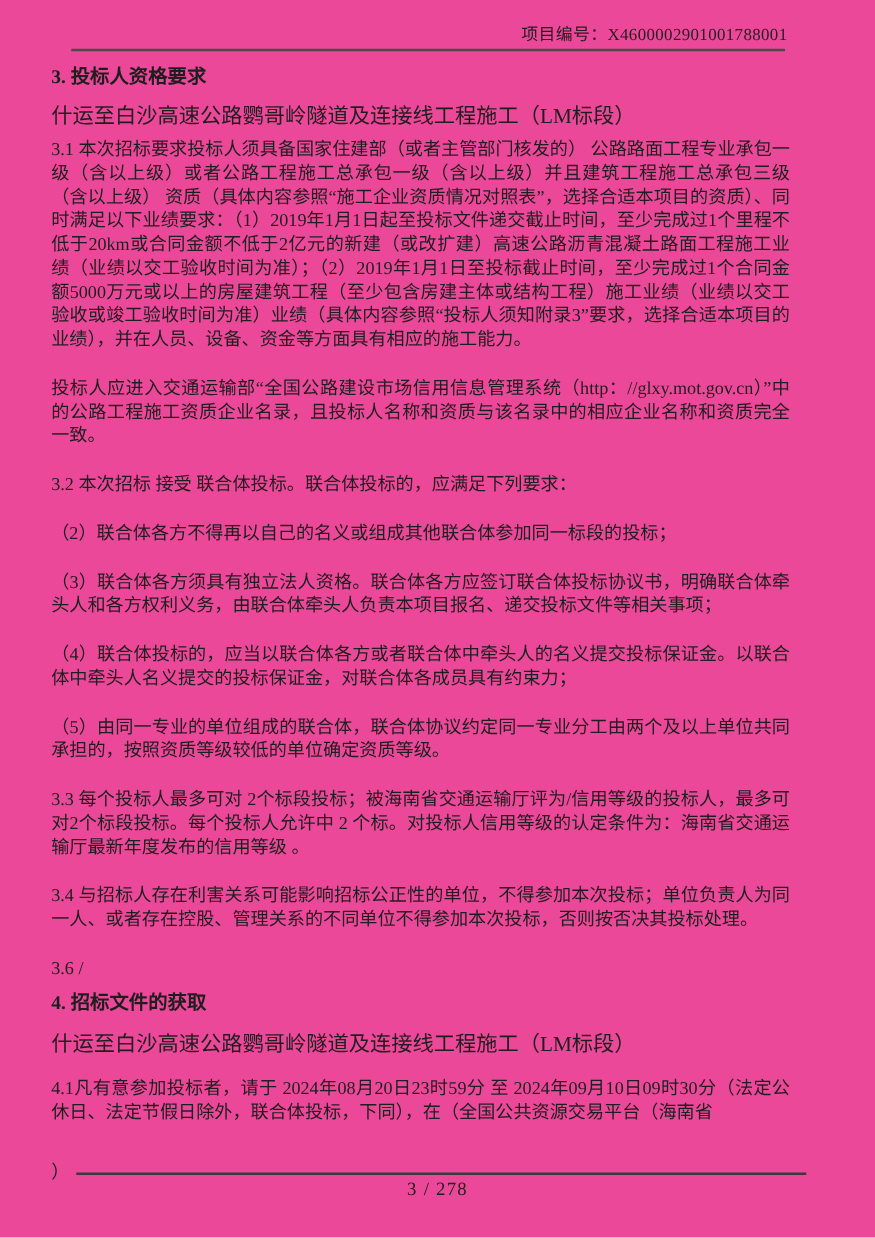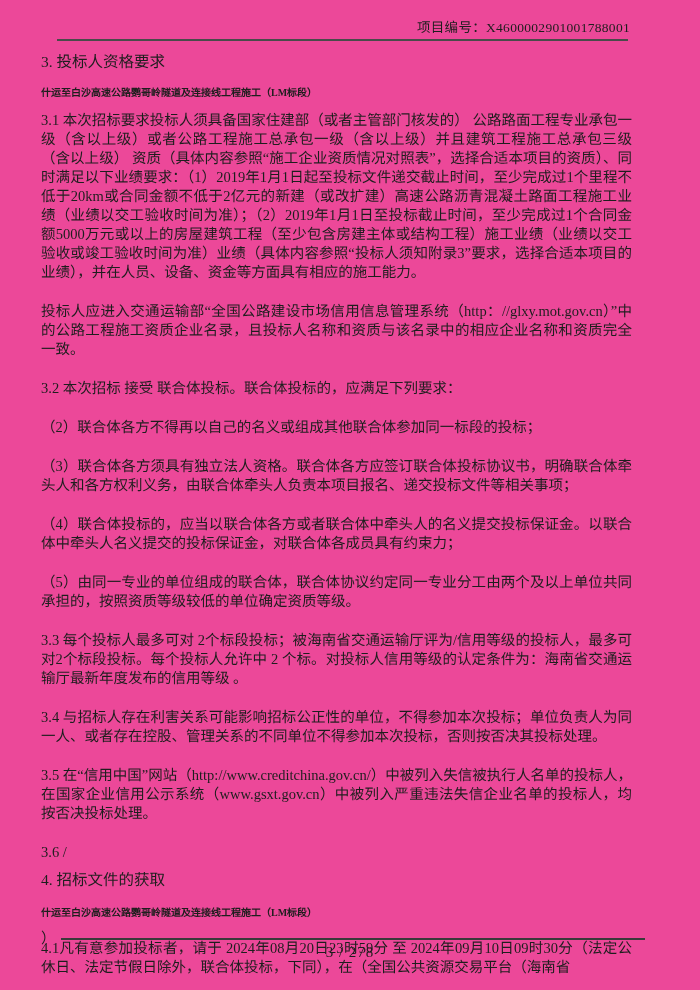--- a/index.html
+++ b/index.html
@@ -23,27 +23,27 @@
     letter-spacing: 0.3px;
     padding-right: 2px;
   }
   .hdr-rule {
     height: 2px;
     background: #4a4a4a;
     margin: 3px 4px 0 16px;
   }
   .h-sec {
     font-size: 15.5px;
-    font-weight: normal;
+    font-weight: bold;
     line-height: 19px;
     margin-top: 11px;
   }
   .h-sub {
-    font-size: 10px;
-    font-weight: bold;
+    font-size: 17px;
+    font-weight: normal;
     line-height: 19px;
     margin-top: 12px;
   }
   .h-sec4 { margin-top: 8px; }
   .h-sub4 { margin-top: 14px; }
   p.body-par {
     font-size: 14.5px;
     line-height: 19px;
     text-align: justify;
     margin-top: 20px;
@@ -90,21 +90,20 @@
 
   <p class="body-par first-par">3.1 本次招标要求投标人须具备国家住建部（或者主管部门核发的） 公路路面工程专业承包一级（含以上级）或者公路工程施工总承包一级（含以上级）并且建筑工程施工总承包三级（含以上级） 资质（具体内容参照“施工企业资质情况对照表”，选择合适本项目的资质）、同时满足以下业绩要求：（1）2019年1月1日起至投标文件递交截止时间，至少完成过1个里程不低于20km或合同金额不低于2亿元的新建（或改扩建）高速公路沥青混凝土路面工程施工业绩（业绩以交工验收时间为准）；（2）2019年1月1日至投标截止时间，至少完成过1个合同金额5000万元或以上的房屋建筑工程（至少包含房建主体或结构工程）施工业绩（业绩以交工验收或竣工验收时间为准）业绩（具体内容参照“投标人须知附录3”要求，选择合适本项目的业绩），并在人员、设备、资金等方面具有相应的施工能力。</p>
   <p class="body-par">投标人应进入交通运输部“全国公路建设市场信用信息管理系统（http：//glxy.mot.gov.cn）”中的公路工程施工资质企业名录，且投标人名称和资质与该名录中的相应企业名称和资质完全一致。</p>
   <p class="body-par">3.2 本次招标 接受 联合体投标。联合体投标的，应满足下列要求：</p>
   <p class="body-par">（2）联合体各方不得再以自己的名义或组成其他联合体参加同一标段的投标；</p>
   <p class="body-par">（3）联合体各方须具有独立法人资格。联合体各方应签订联合体投标协议书，明确联合体牵头人和各方权利义务，由联合体牵头人负责本项目报名、递交投标文件等相关事项；</p>
   <p class="body-par">（4）联合体投标的，应当以联合体各方或者联合体中牵头人的名义提交投标保证金。以联合体中牵头人名义提交的投标保证金，对联合体各成员具有约束力；</p>
   <p class="body-par">（5）由同一专业的单位组成的联合体，联合体协议约定同一专业分工由两个及以上单位共同承担的，按照资质等级较低的单位确定资质等级。</p>
   <p class="body-par">3.3 每个投标人最多可对 2个标段投标；被海南省交通运输厅评为/信用等级的投标人，最多可对2个标段投标。每个投标人允许中 2 个标。对投标人信用等级的认定条件为：海南省交通运输厅最新年度发布的信用等级 。</p>
   <p class="body-par">3.4 与招标人存在利害关系可能影响招标公正性的单位，不得参加本次投标；单位负责人为同一人、或者存在控股、管理关系的不同单位不得参加本次投标，否则按否决其投标处理。</p>
-  <p class="body-par">3.5 在“信用中国”网站（http://www.creditchina.gov.cn/）中被列入失信被执行人名单的投标人，在国家企业信用公示系统（www.gsxt.gov.cn）中被列入严重违法失信企业名单的投标人，均按否决投标处理。</p>
   <p class="body-par">3.6 /</p>
 
   <div class="h-sec h-sec4">4. 招标文件的获取</div>
   <div class="h-sub h-sub4">什运至白沙高速公路鹦哥岭隧道及连接线工程施工（LM标段）</div>
 
   <p class="body-par par-41">4.1凡有意参加投标者，请于 2024年08月20日23时59分 至 2024年09月10日09时30分（法定公休日、法定节假日除外，联合体投标，下同），在（全国公共资源交易平台（海南省</p>
 
   <div class="footer-row">
     <span>）</span>
     <span class="f-rule"></span>

